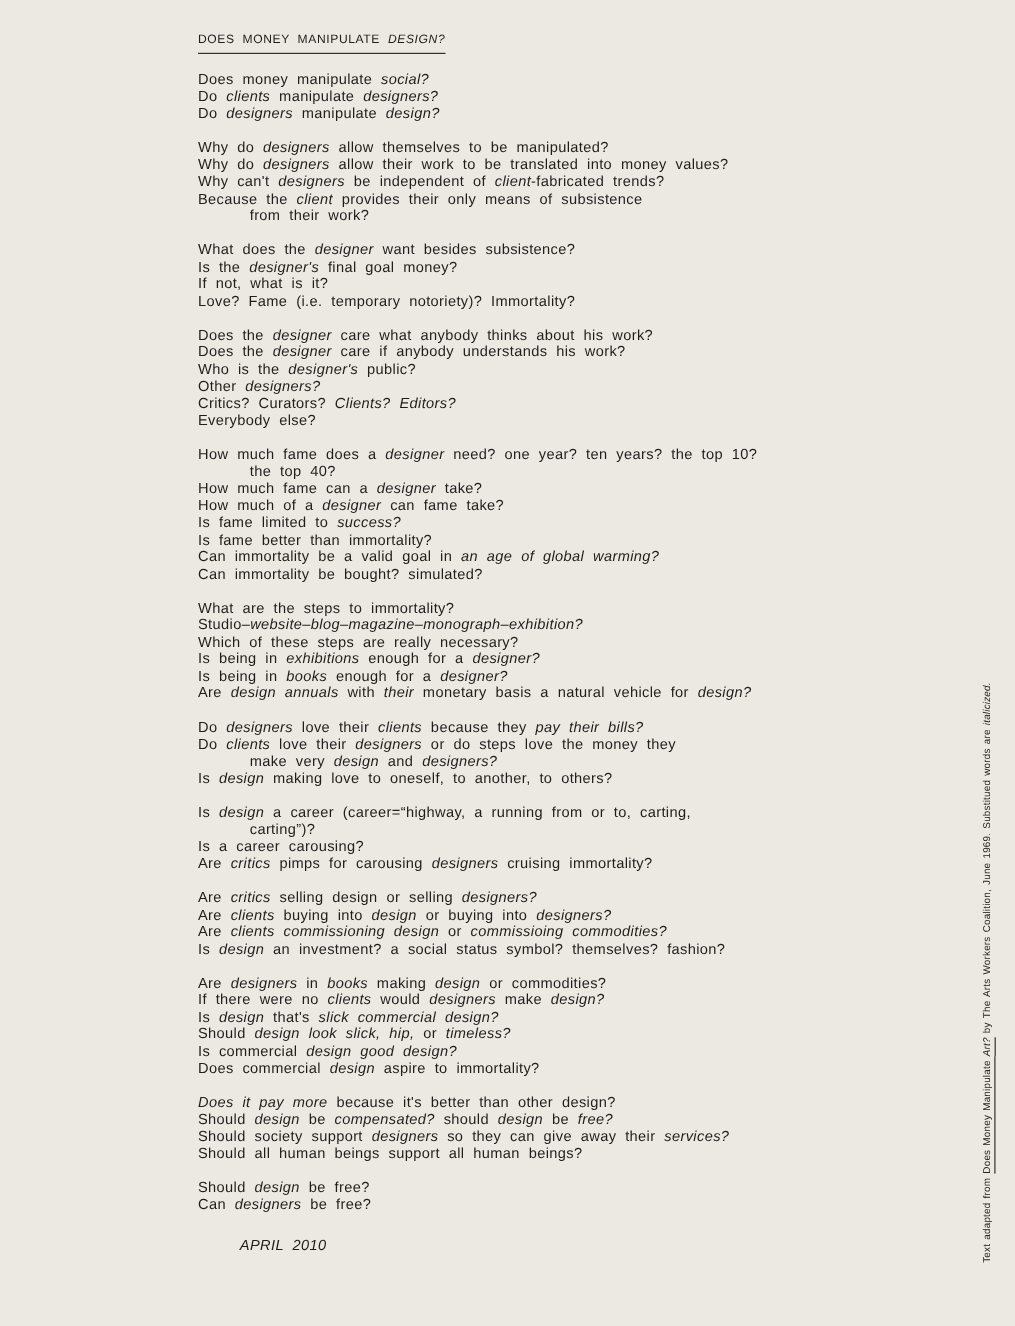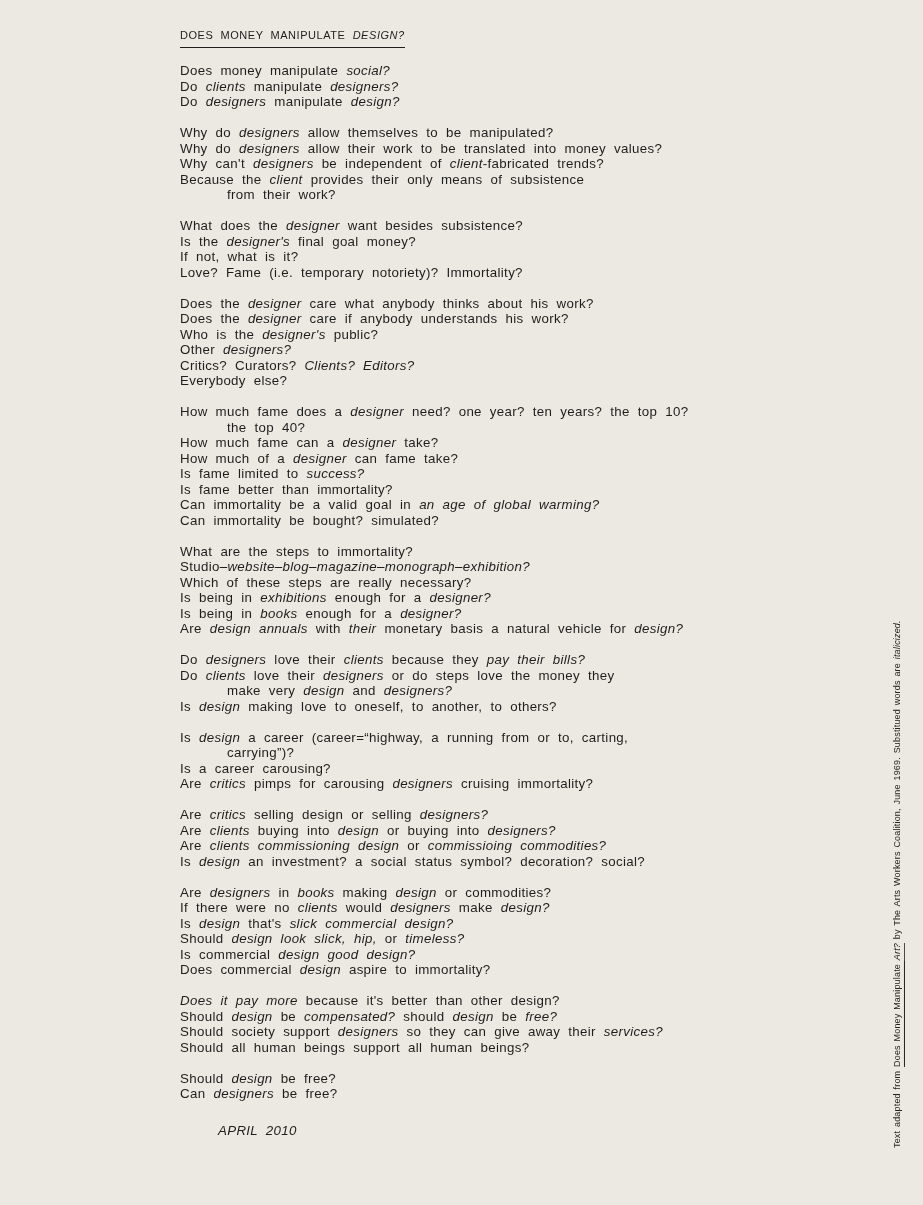--- a/index.html
+++ b/index.html
@@ -95,29 +95,29 @@
           <div class="line"><span>Are </span><span class="it">design annuals</span><span> with </span><span class="it">their</span><span> monetary basis a natural vehicle for </span><span class="it">design?</span></div>
         </div>
         <div class="block">
           <div class="line"><span>Do </span><span class="it">designers</span><span> love their </span><span class="it">clients</span><span> because they </span><span class="it">pay their bills?</span></div>
           <div class="line"><span>Do </span><span class="it">clients</span><span> love their </span><span class="it">designers</span><span> or do steps love the money they</span></div>
           <div class="line ind"><span>make very </span><span class="it">design</span><span> and </span><span class="it">designers?</span></div>
           <div class="line"><span>Is </span><span class="it">design</span><span> making love to oneself, to another, to others?</span></div>
         </div>
         <div class="block">
           <div class="line"><span>Is </span><span class="it">design</span><span> a career (career=“highway, a running from or to, carting,</span></div>
-          <div class="line ind"><span>carrying”)?</span></div>
+          <div class="line ind"><span>carting”)?</span></div>
           <div class="line"><span>Is a career carousing?</span></div>
           <div class="line"><span>Are </span><span class="it">critics</span><span> pimps for carousing </span><span class="it">designers</span><span> cruising immortality?</span></div>
         </div>
         <div class="block">
           <div class="line"><span>Are </span><span class="it">critics</span><span> selling design or selling </span><span class="it">designers?</span></div>
           <div class="line"><span>Are </span><span class="it">clients</span><span> buying into </span><span class="it">design</span><span> or buying into </span><span class="it">designers?</span></div>
           <div class="line"><span>Are </span><span class="it">clients commissioning design</span><span> or </span><span class="it">commissioing commodities?</span></div>
-          <div class="line"><span>Is </span><span class="it">design</span><span> an investment? a social status symbol? decoration? social?</span></div>
+          <div class="line"><span>Is </span><span class="it">design</span><span> an investment? a social status symbol? themselves? fashion?</span></div>
         </div>
         <div class="block">
           <div class="line"><span>Are </span><span class="it">designers</span><span> in </span><span class="it">books</span><span> making </span><span class="it">design</span><span> or commodities?</span></div>
           <div class="line"><span>If there were no </span><span class="it">clients</span><span> would </span><span class="it">designers</span><span> make </span><span class="it">design?</span></div>
           <div class="line"><span>Is </span><span class="it">design</span><span> that's </span><span class="it">slick commercial design?</span></div>
           <div class="line"><span>Should </span><span class="it">design look slick, hip,</span><span> or </span><span class="it">timeless?</span></div>
           <div class="line"><span>Is commercial </span><span class="it">design good design?</span></div>
           <div class="line"><span>Does commercial </span><span class="it">design</span><span> aspire to immortality?</span></div>
         </div>
         <div class="block">

